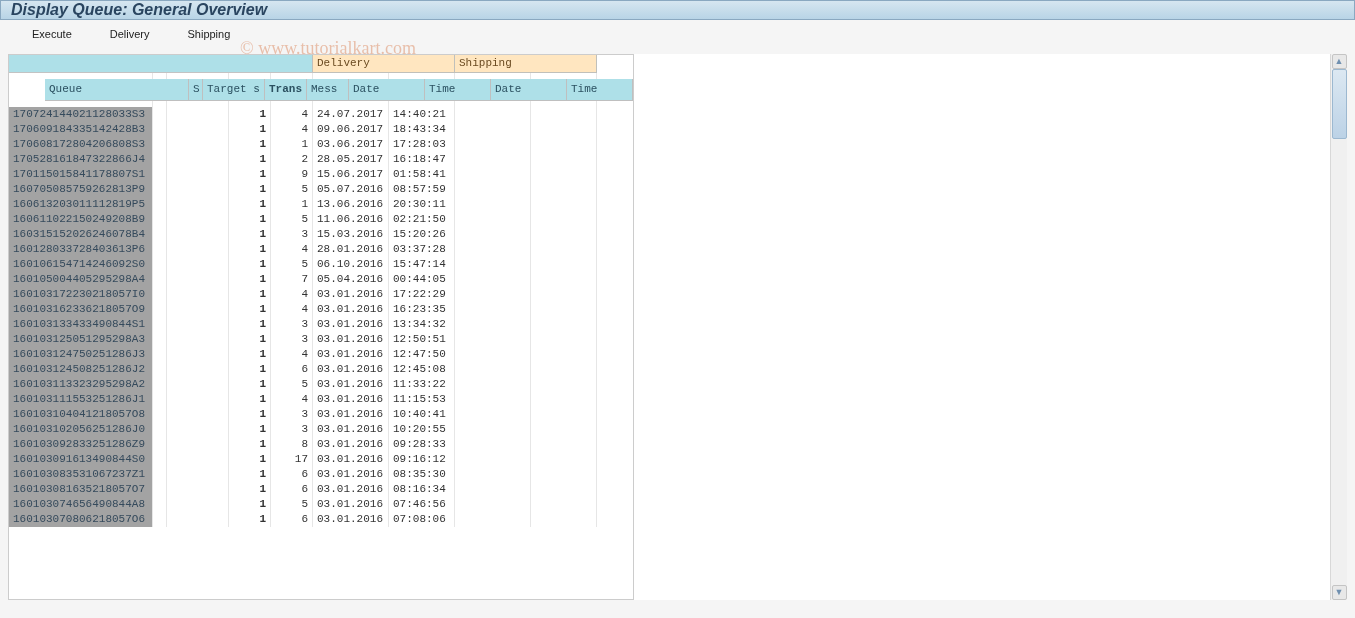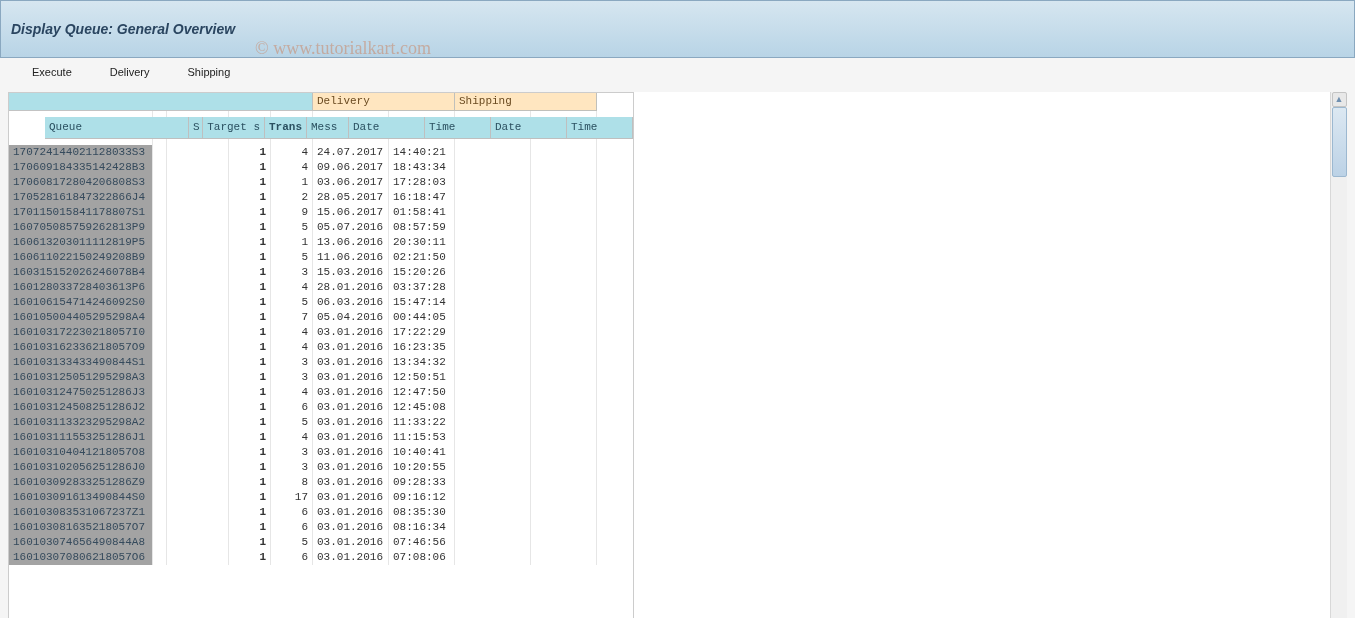--- a/index.html
+++ b/index.html
@@ -12,41 +12,41 @@
       font-size: 11px;
       background: #f5f5f5;
       width: 1355px;
       height: 618px;
       overflow: hidden;
       position: relative;
     }
     .title-bar {
       background: linear-gradient(#d6e6f0, #b8d4e6);
       border: 1px solid #8aa8c0;
-      padding: 20px 10px;
+      padding: 0 10px;
       font-weight: bold;
       font-style: italic;
-      font-size: 14px;
+      font-size: 16px;
       color: #2a4560;
     }
     .menu-bar {
       padding: 8px 12px;
       background: #f5f5f5;
       display: flex;
       gap: 18px;
     }
     .menu-item {
       cursor: pointer;
       color: #222;
       padding-left: 20px;
     }
     .watermark {
       position: absolute;
       top: 38px;
-      left: 255px;
+      left: 240px;
       color: rgba(210, 90, 30, 0.35);
       font-size: 18px;
       font-family: Georgia, serif;
       pointer-events: none;
       z-index: 50;
     }
     .content-wrap {
       padding: 6px 8px;
       position: relative;
       height: calc(100% - 60px);
@@ -112,21 +112,21 @@
     .dcell.queue {
       background: #a3a3a3;
       color: #354a5c;
     }
     .dcell.num {
       text-align: right;
     }
     
     .w-queue { width: 144px; }
     .w-s     { width: 14px; }
-    .w-tgt   { width: 62px; text-align: right; }
+    .w-tgt   { width: 62px; }
     .w-trans { width: 42px; font-weight: bold; }
     .w-mess  { width: 42px; }
     .w-ddate { width: 76px; }
     .w-dtime { width: 66px; }
     .w-sdate { width: 76px; }
     .w-stime { width: 66px; }
     
     .gw-left  { width: 304px; } 
     .gw-deliv { width: 142px; } 
     .gw-ship  { width: 142px; } 
@@ -344,21 +344,21 @@
           <div class="dcell  w-dtime">03:37:28</div>
           <div class="dcell  w-sdate"></div>
           <div class="dcell  w-stime"></div>
         </div>
         <div class="data-row">
           <div class="dcell queue w-queue">160106154714246092S0</div>
           <div class="dcell  w-s"></div>
           <div class="dcell  w-tgt"></div>
           <div class="dcell num w-trans">1</div>
           <div class="dcell num w-mess">5</div>
-          <div class="dcell  w-ddate">06.03.2016</div>
+          <div class="dcell  w-ddate">06.10.2016</div>
           <div class="dcell  w-dtime">15:47:14</div>
           <div class="dcell  w-sdate"></div>
           <div class="dcell  w-stime"></div>
         </div>
         <div class="data-row">
           <div class="dcell queue w-queue">160105004405295298A4</div>
           <div class="dcell  w-s"></div>
           <div class="dcell  w-tgt"></div>
           <div class="dcell num w-trans">1</div>
           <div class="dcell num w-mess">7</div>

